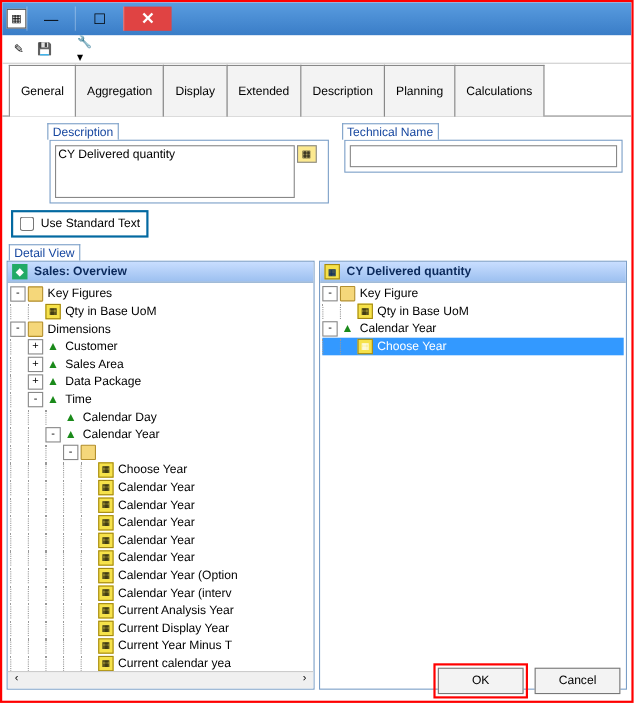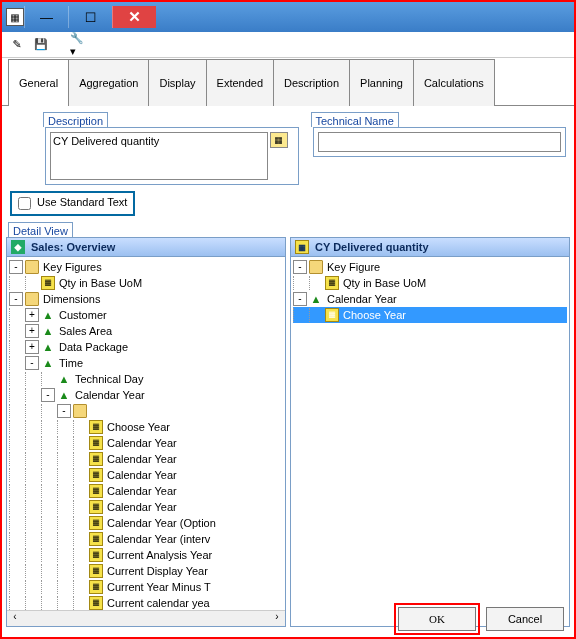--- a/index.html
+++ b/index.html
@@ -40,21 +40,21 @@
   .ico.green { color:#1a8a1a; font-weight:bold; }
   .ico.yellow { background:#f6e24a; border:1px solid #a38812; font-size:8px; }
   .ico.cube { background:#2a6; color:#fff; font-size:9px; }
   .lbl { padding:0 2px; }
   .lbl.bold { font-weight:normal; }
   .node.sel { background:#3399ff; color:#fff; }
   .hscroll { height:16px; border-top:1px solid #ccc; background:#f0f0f0; display:flex; justify-content:space-between; font-size:10px; }
   .hbtn { width:16px; text-align:center; cursor:pointer; }
   .footer { position:absolute; bottom:8px; right:12px; display:flex; gap:10px; }
   .btn { width:78px; height:24px; border:1px solid #777; background:#f3f3f3; cursor:pointer; font-family:inherit; font-size:11px; }
-  .btn.ok { outline:2px solid #ff0000; outline-offset:2px;font-family:Liberation Serif, serif; }
+  .btn.ok { outline:2px solid #ff0000; outline-offset:2px; }
   .detail-label-wrap { padding:4px 4px 0 4px; }
 </style>
 </head>
 <body>
 
 <div class="titlebar">
   <div class="icon">▦</div>
   <div class="winbtns">
     <div class="winbtn">—</div>
     <div class="winbtn">☐</div>
@@ -155,21 +155,21 @@
           <span class="sp"></span>
           <span class="tw">-</span>
           <span class="ico green">▲</span>
           <span class="lbl">Time</span>
         </div>
         <div class="node">
           <span class="sp"></span>
           <span class="sp"></span>
           <span class="sp"></span>
           <span class="ico green">▲</span>
-          <span class="lbl">Technical Day</span>
+          <span class="lbl">Calendar Day</span>
         </div>
         <div class="node">
           <span class="sp"></span>
           <span class="sp"></span>
           <span class="tw">-</span>
           <span class="ico green">▲</span>
           <span class="lbl">Calendar Year</span>
         </div>
         <div class="node">
           <span class="sp"></span>

